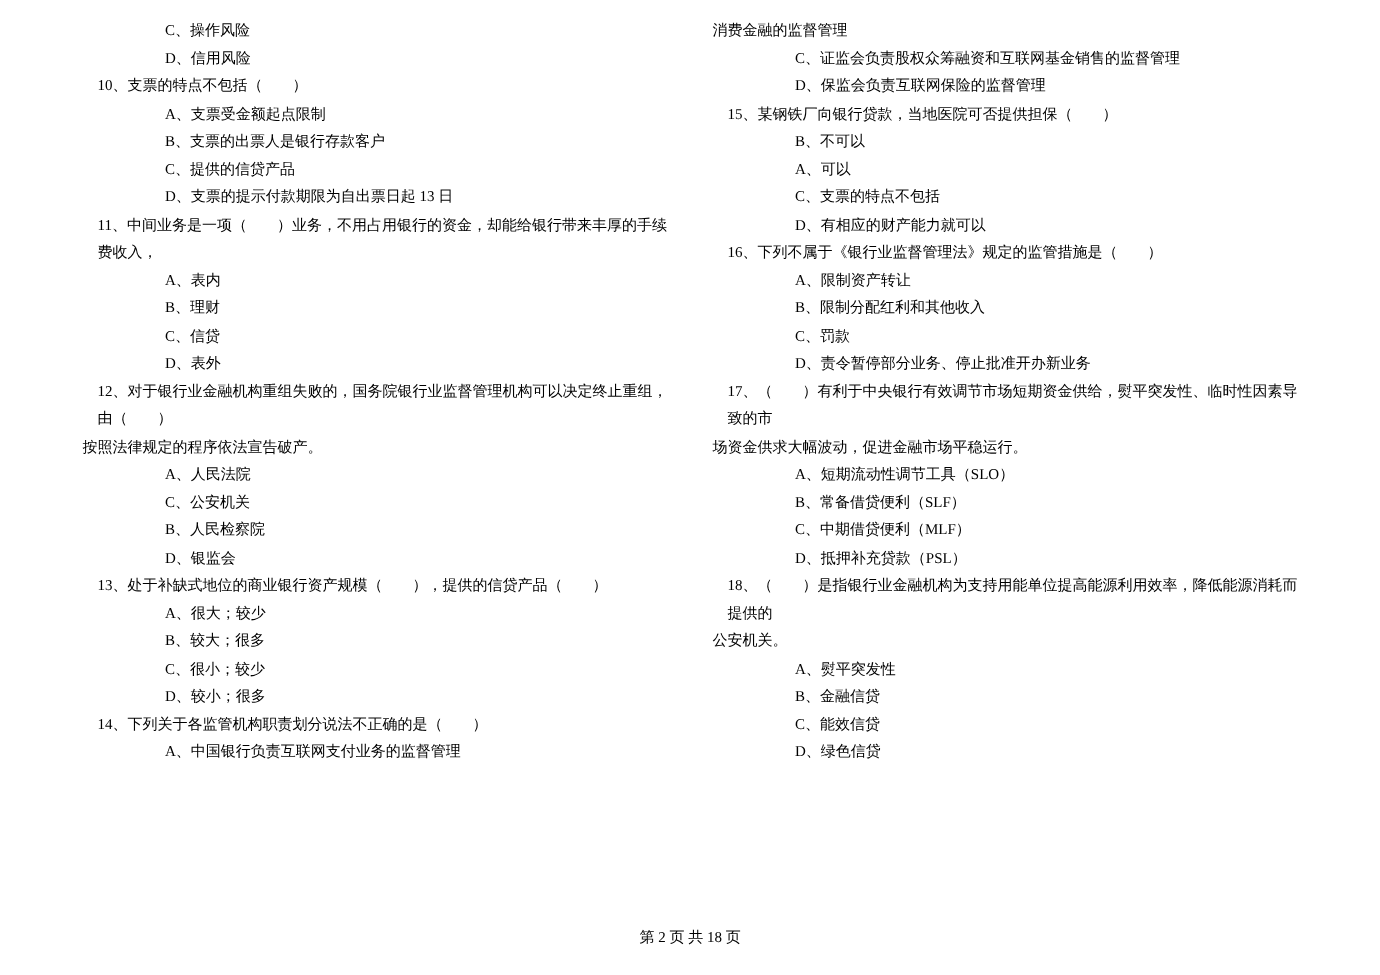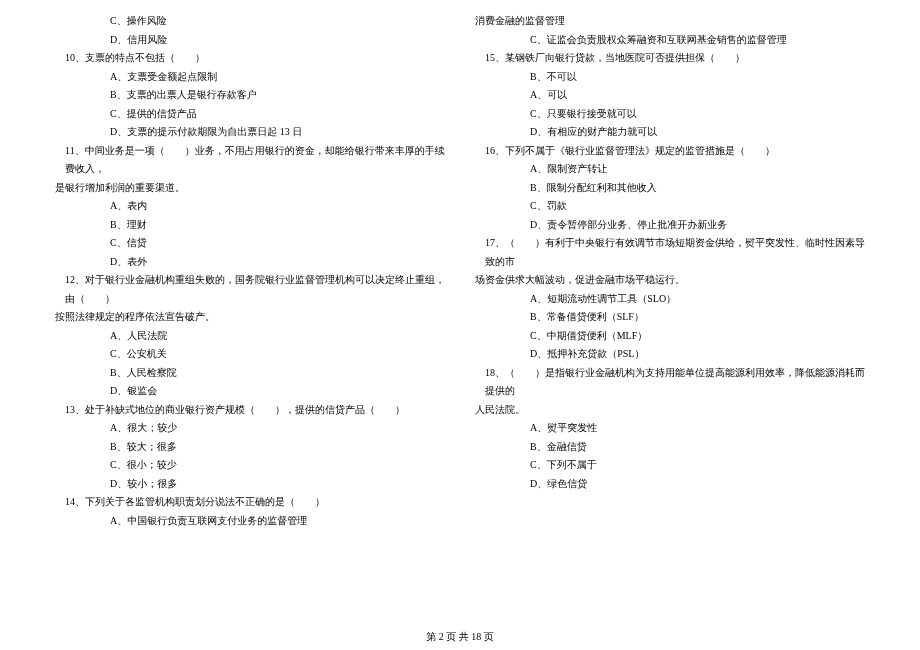--- a/index.html
+++ b/index.html
@@ -25,41 +25,40 @@
       padding-left: 55px;
     }
     .question {
       padding-left: 10px;
     }
     .question-cont {
       padding-left: 0;
     }
     .footer {
       position: absolute;
-      bottom: 6px;
+      bottom: 18px;
       left: 0;
       width: 100%;
       text-align: center;
       font-size: 10px;
     }
   </style>
 </head>
 <body>
 
 <div class="columns">
   <div class="column">
     <div class="option">C、操作风险</div>
     <div class="option">D、信用风险</div>
     <div class="question">10、支票的特点不包括（　　）</div>
     <div class="option">A、支票受金额起点限制</div>
     <div class="option">B、支票的出票人是银行存款客户</div>
     <div class="option">C、提供的信贷产品</div>
     <div class="option">D、支票的提示付款期限为自出票日起 13 日</div>
     <div class="question">11、中间业务是一项（　　）业务，不用占用银行的资金，却能给银行带来丰厚的手续费收入，</div>
-    <div class="question-cont">是银行增加利润的重要渠道。</div>
     <div class="option">A、表内</div>
     <div class="option">B、理财</div>
     <div class="option">C、信贷</div>
     <div class="option">D、表外</div>
     <div class="question">12、对于银行业金融机构重组失败的，国务院银行业监督管理机构可以决定终止重组，由（　　）</div>
     <div class="question-cont">按照法律规定的程序依法宣告破产。</div>
     <div class="option">A、人民法院</div>
     <div class="option">C、公安机关</div>
     <div class="option">B、人民检察院</div>
     <div class="option">D、银监会</div>
@@ -68,38 +67,39 @@
     <div class="option">B、较大；很多</div>
     <div class="option">C、很小；较少</div>
     <div class="option">D、较小；很多</div>
     <div class="question">14、下列关于各监管机构职责划分说法不正确的是（　　）</div>
     <div class="option">A、中国银行负责互联网支付业务的监督管理</div>
   </div>
 
   <div class="column">
     <div class="question-cont">消费金融的监督管理</div>
     <div class="option">C、证监会负责股权众筹融资和互联网基金销售的监督管理</div>
+    <div class="option">D、保监会负责互联网保险的监督管理</div>
     <div class="question">15、某钢铁厂向银行贷款，当地医院可否提供担保（　　）</div>
     <div class="option">B、不可以</div>
     <div class="option">A、可以</div>
-    <div class="option">C、只要银行接受就可以</div>
+    <div class="option">C、支票的特点不包括</div>
     <div class="option">D、有相应的财产能力就可以</div>
     <div class="question">16、下列不属于《银行业监督管理法》规定的监管措施是（　　）</div>
     <div class="option">A、限制资产转让</div>
     <div class="option">B、限制分配红利和其他收入</div>
     <div class="option">C、罚款</div>
     <div class="option">D、责令暂停部分业务、停止批准开办新业务</div>
     <div class="question">17、（　　）有利于中央银行有效调节市场短期资金供给，熨平突发性、临时性因素导致的市</div>
     <div class="question-cont">场资金供求大幅波动，促进金融市场平稳运行。</div>
     <div class="option">A、短期流动性调节工具（SLO）</div>
     <div class="option">B、常备借贷便利（SLF）</div>
     <div class="option">C、中期借贷便利（MLF）</div>
     <div class="option">D、抵押补充贷款（PSL）</div>
     <div class="question">18、（　　）是指银行业金融机构为支持用能单位提高能源利用效率，降低能源消耗而提供的</div>
-    <div class="question-cont">人民法院。</div>
+    <div class="question-cont">公安机关。</div>
     <div class="option">A、熨平突发性</div>
     <div class="option">B、金融信贷</div>
-    <div class="option">C、下列不属于</div>
+    <div class="option">C、能效信贷</div>
     <div class="option">D、绿色信贷</div>
   </div>
 </div>
 
 <div class="footer">第 2 页 共 18 页</div>
 
 </body></html>

